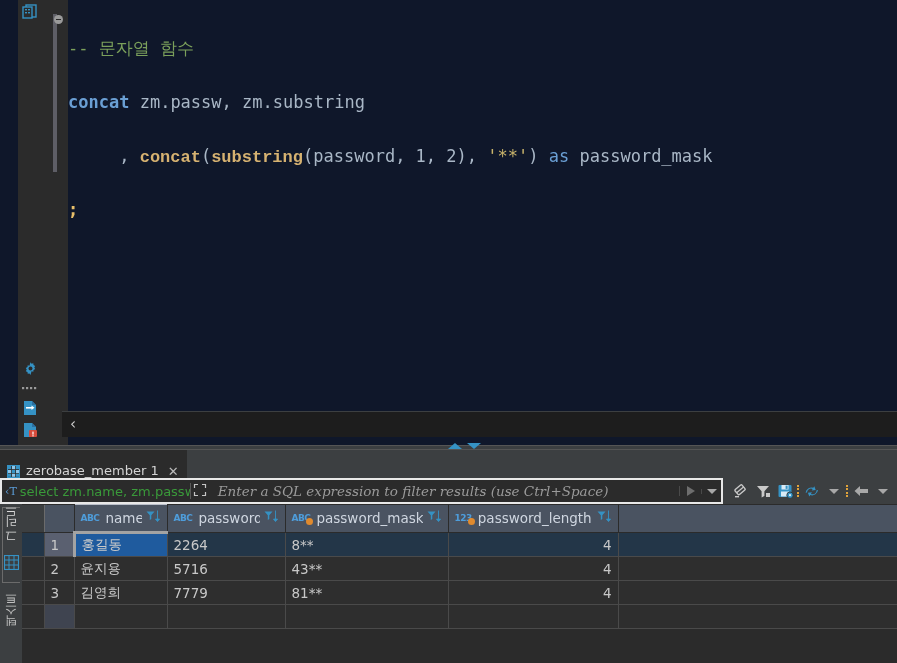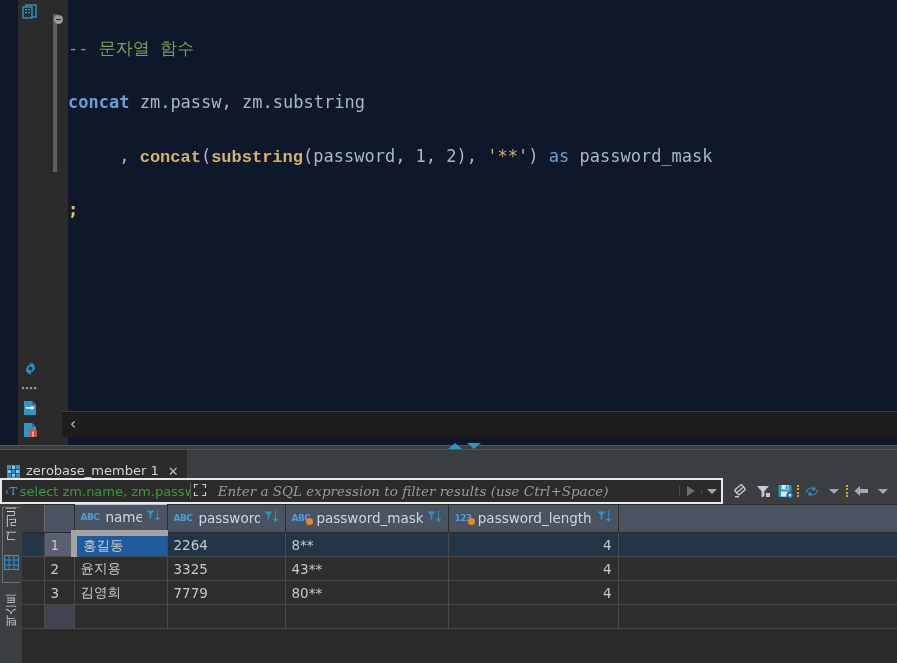--- a/index.html
+++ b/index.html
@@ -343,21 +343,21 @@
     padding: 0 4px;
     width: 30px;
     border-right: 1px solid #6e6e6e;
   }
   td.corner { background: #3c3f41; border-right: 1px solid #6b6b6b; padding:0; }
   tr.row-sel td { background: #233648; }
   tr.row-sel td.rownum { background: #5a6070; }
   td.cell-sel {
     background: #1f5b9e !important;
     color: #ffffff;
-    border: 6px solid #a3a3a3;
+    border: 3px solid #a3a3a3;
   }
   td.numcell { text-align: right; }
   tr.empty td { background: #2e2e2e; height: 24px; }
   tr.empty td.rownum { background: #3f4450; }
   .spacer-col { border-right: none !important; background:#2e2e2e; }
   th.spacer-col { background:#4a5361; }
 </style>
 </head>
 <body>
 
@@ -635,31 +635,31 @@
               <td class="cell-sel">홍길동</td>
               <td>2264</td>
               <td>8**</td>
               <td class="numcell">4</td>
               <td class="spacer-col"></td>
             </tr>
             <tr>
               <td class="corner"></td>
               <td class="rownum">2</td>
               <td>윤지용</td>
-              <td>3325</td>
+              <td>5716</td>
               <td>43**</td>
               <td class="numcell">4</td>
               <td class="spacer-col"></td>
             </tr>
             <tr>
               <td class="corner"></td>
               <td class="rownum">3</td>
               <td>김영희</td>
               <td>7779</td>
-              <td>80**</td>
+              <td>81**</td>
               <td class="numcell">4</td>
               <td class="spacer-col"></td>
             </tr>
             <tr class="empty">
               <td class="corner"></td>
               <td class="rownum"></td>
               <td></td>
               <td></td>
               <td></td>
               <td></td>

